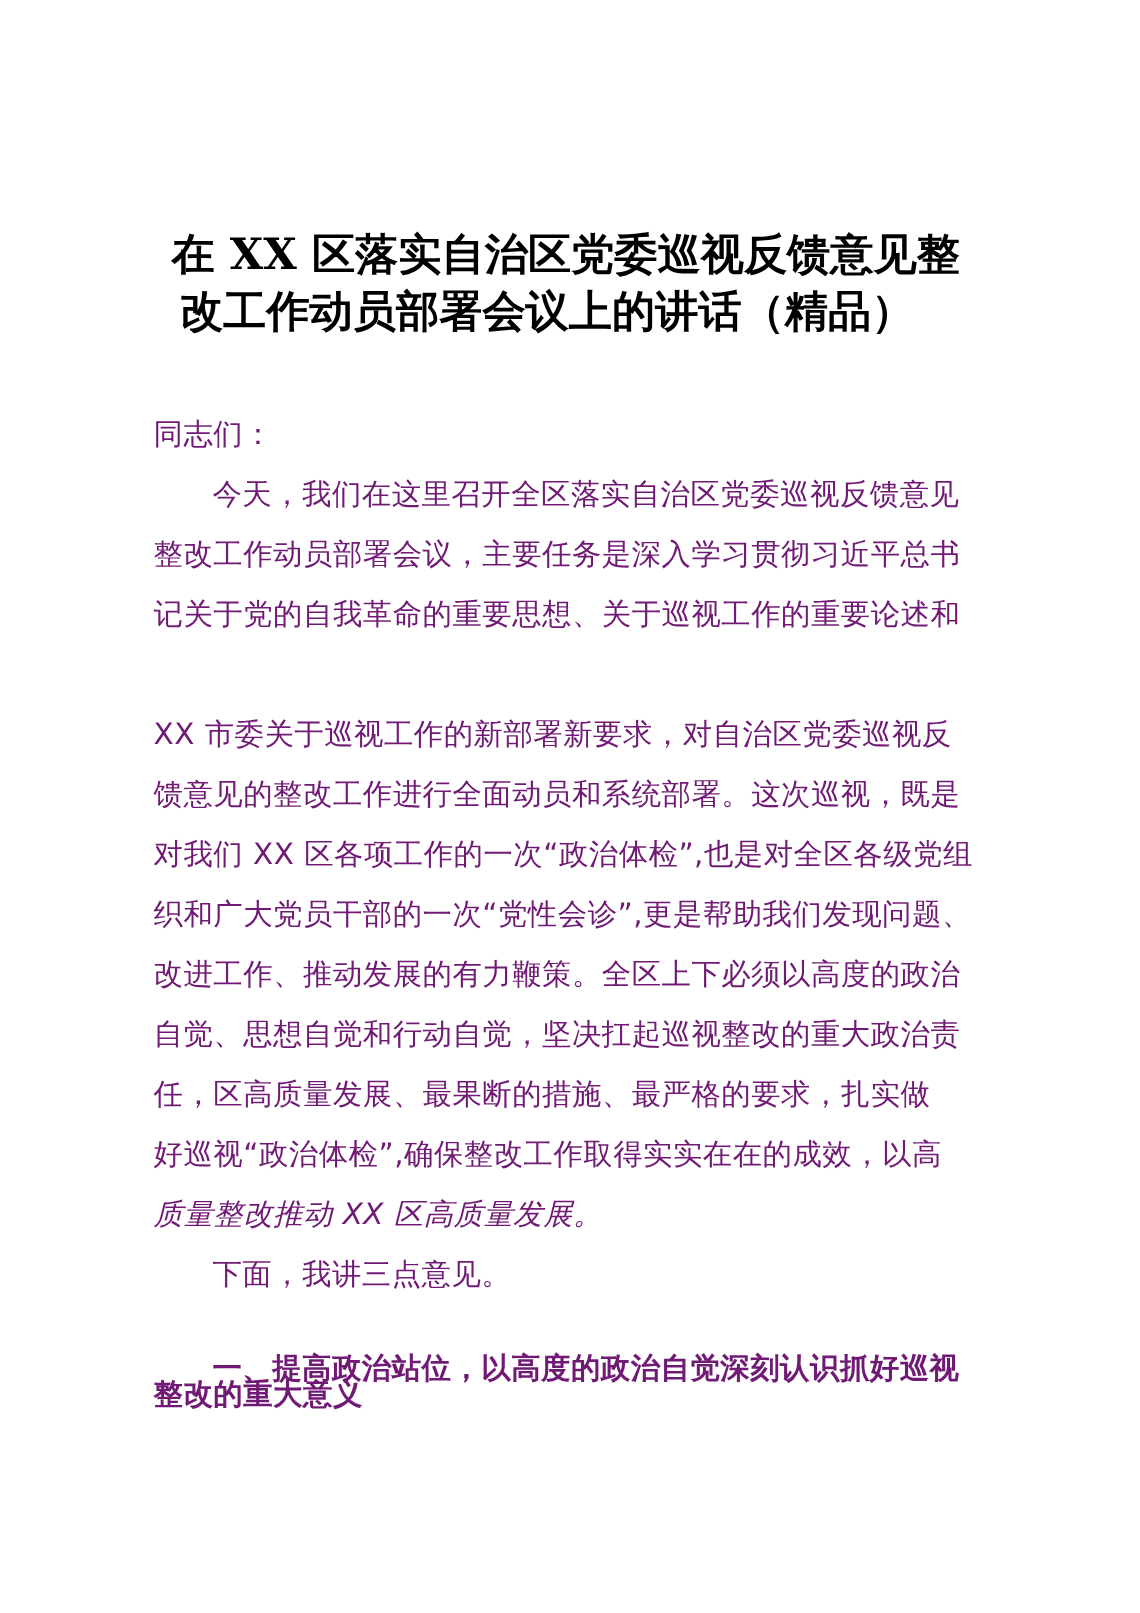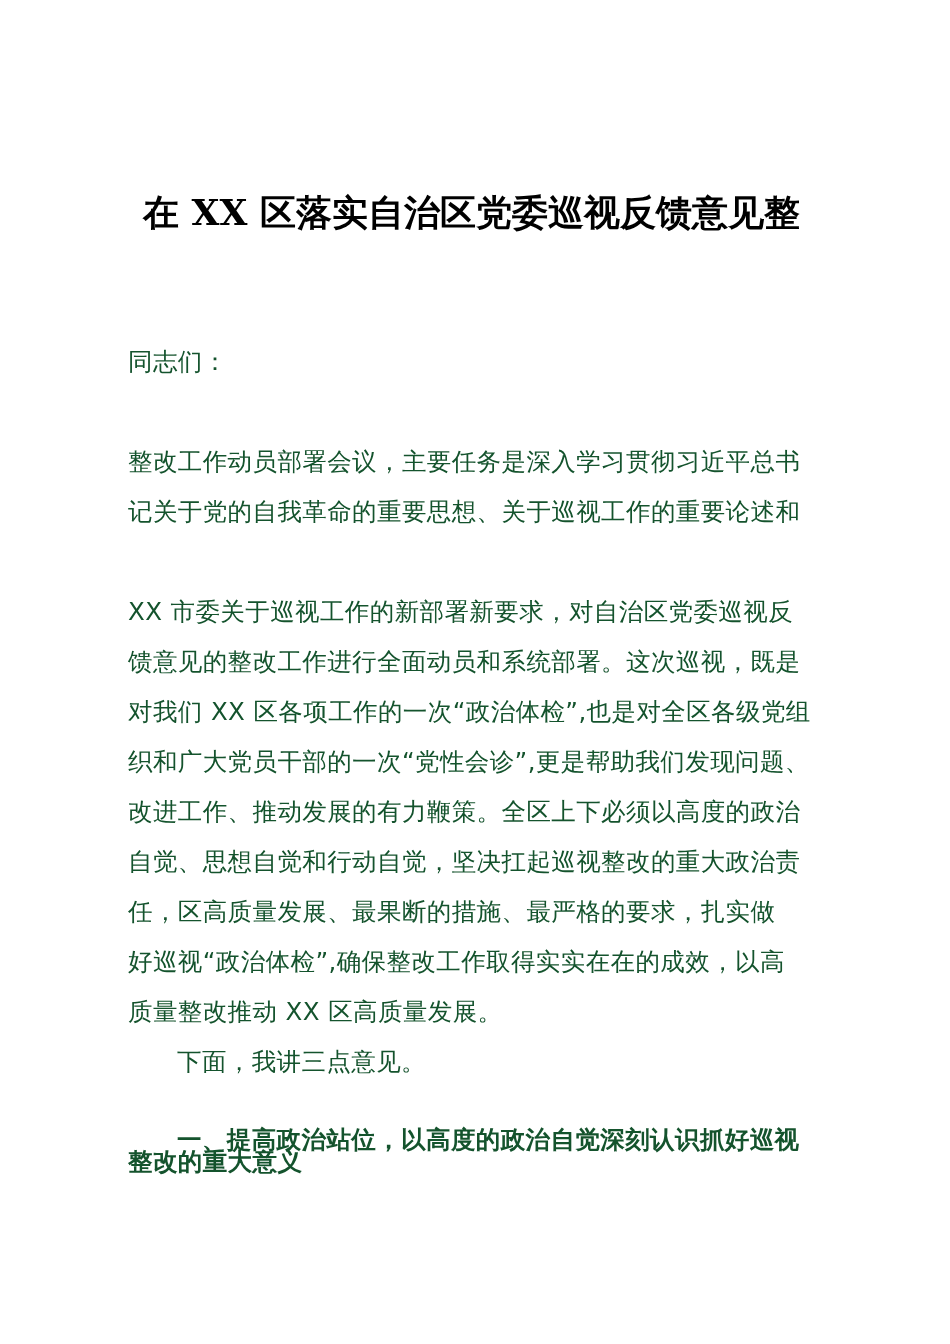--- a/index.html
+++ b/index.html
@@ -31,45 +31,47 @@
       line-height: 40px;
       letter-spacing: 0px;
       color: #000;
     }
     .line {
       position: absolute;
       left: 128px;
       white-space: nowrap;
       font-size: 24.5px;
       line-height: 30px;
-      color: #14532d;
+      color: #701a75;
       letter-spacing: 0.4px;
     }
     .line.indent { left: 177px; }
     .line.bold { font-weight: bold; }
   </style>
 </head>
 <body>
 
 <div class="page">
 
   <div class="title-line" style="left:143px; top:192px;">在 XX 区落实自治区党委巡视反馈意见整</div>
+  <div class="title-line" style="left:150px; top:240px;">改工作动员部署会议上的讲话（精品）</div>
 
   <div class="line" style="top:347px;">同志们：</div>
 
+  <div class="line indent" style="top:397px;">今天，我们在这里召开全区落实自治区党委巡视反馈意见</div>
   <div class="line" style="top:447px;">整改工作动员部署会议，主要任务是深入学习贯彻习近平总书</div>
   <div class="line" style="top:497px;">记关于党的自我革命的重要思想、关于巡视工作的重要论述和</div>
   <div class="line" style="top:597px;">XX 市委关于巡视工作的新部署新要求，对自治区党委巡视反</div>
   <div class="line" style="top:647px;">馈意见的整改工作进行全面动员和系统部署。这次巡视，既是</div>
   <div class="line" style="top:697px;">对我们 XX 区各项工作的一次“政治体检”,也是对全区各级党组</div>
   <div class="line" style="top:747px;">织和广大党员干部的一次“党性会诊”,更是帮助我们发现问题、</div>
   <div class="line" style="top:797px;">改进工作、推动发展的有力鞭策。全区上下必须以高度的政治</div>
   <div class="line" style="top:847px;">自觉、思想自觉和行动自觉，坚决扛起巡视整改的重大政治责</div>
   <div class="line" style="top:897px;">任，区高质量发展、最果断的措施、最严格的要求，扎实做</div>
   <div class="line" style="top:947px;">好巡视“政治体检”,确保整改工作取得实实在在的成效，以高</div>
-  <div class="line" style="top:997px;">质量整改推动 XX 区高质量发展。</div>
+  <div class="line" style="top:997px;font-style:italic;">质量整改推动 XX 区高质量发展。</div>
 
   <div class="line indent" style="top:1047px;">下面，我讲三点意见。</div>
 
   <div class="line indent bold" style="top:1083px;margin-top:42px;">一、提高政治站位，以高度的政治自觉深刻认识抓好巡视</div>
   <div class="line bold" style="top:1147px;">整改的重大意义</div>
 
 </div>
 
 </body></html>

